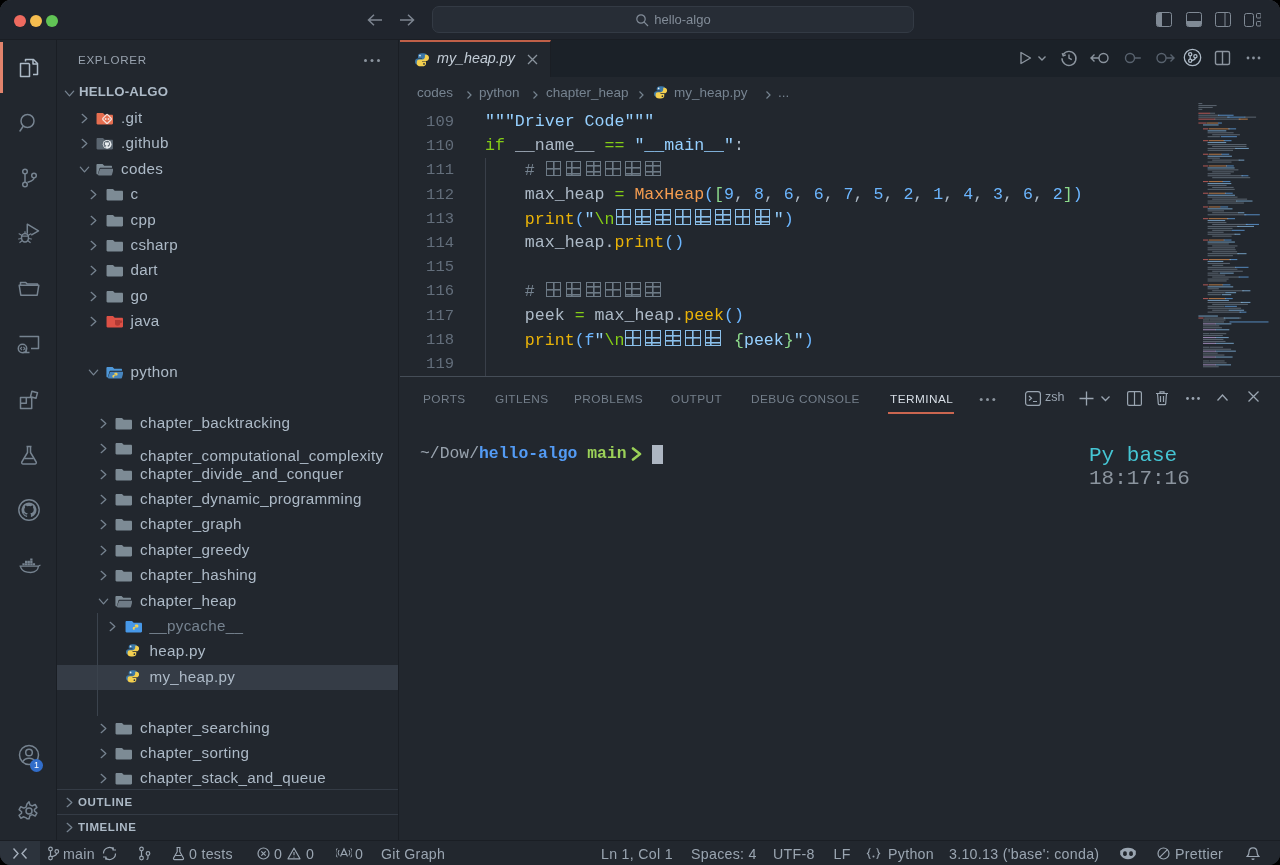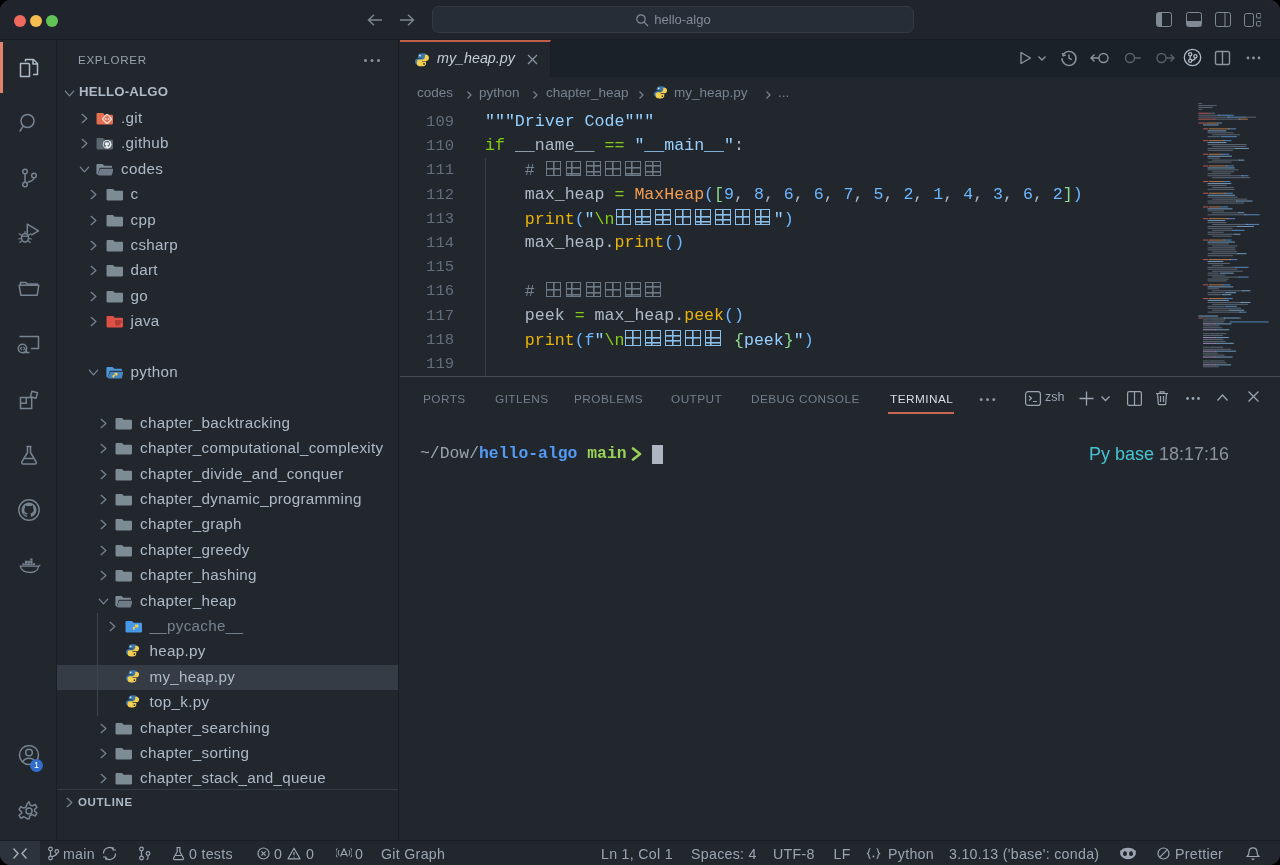--- a/index.html
+++ b/index.html
@@ -319,21 +319,21 @@
       </div>
       <div class="row" style="top:396.1px">
         <svg class="chev" style="left:39.5px" viewBox="0 0 14 14">
           <use href="#chevR"></use>
         </svg>
         <div class="abs" style="left:58.0px;top:0">
           <svg class="ficon" viewBox="0 0 16 15" fill="#7d8b95">
             <use href="#folder"></use>
           </svg>
         </div>
-        <div class="lbl" style="left:83.0px;">chapter_computational_complexity</div>
+        <div class="lbl" style="left:83.0px;margin-top:8px;">chapter_computational_complexity</div>
       </div>
       <div class="row" style="top:421.5px">
         <svg class="chev" style="left:39.5px" viewBox="0 0 14 14">
           <use href="#chevR"></use>
         </svg>
         <div class="abs" style="left:58.0px;top:0">
           <svg class="ficon" viewBox="0 0 16 15" fill="#7d8b95">
             <use href="#folder"></use>
           </svg>
         </div>
@@ -415,28 +415,20 @@
         <div class="lbl" style="left:92.5px;">heap.py</div>
       </div>
       <div class="row" style="top:624.7px;background:#353c46">
         <div class="abs" style="left:67.5px;top:0">
           <svg class="ficon" style="width:15px;height:15px" viewBox="0 0 16 16">
             <use href="#pyico"></use>
           </svg>
         </div>
         <div class="lbl" style="left:92.5px;">my_heap.py</div>
       </div>
-      <div class="row" style="top:650.1px">
-        <div class="abs" style="left:67.5px;top:0">
-          <svg class="ficon" style="width:15px;height:15px" viewBox="0 0 16 16">
-            <use href="#pyico"></use>
-          </svg>
-        </div>
-        <div class="lbl" style="left:92.5px;">top_k.py</div>
-      </div>
       <div class="row" style="top:675.5px">
         <svg class="chev" style="left:39.5px" viewBox="0 0 14 14">
           <use href="#chevR"></use>
         </svg>
         <div class="abs" style="left:58.0px;top:0">
           <svg class="ficon" viewBox="0 0 16 15" fill="#7d8b95">
             <use href="#folder"></use>
           </svg>
         </div>
         <div class="lbl" style="left:83.0px;">chapter_searching</div>
@@ -462,20 +454,26 @@
           </svg>
         </div>
         <div class="lbl" style="left:83.0px;">chapter_stack_and_queue</div>
       </div>
 <div class="abs" style="left:40px;top:573px;width:1px;height:103px;background:#3b434d"></div>
 <div class="sechdr" style="top:749px">
         <svg class="chev" style="left:6px;top:6px" viewBox="0 0 14 14">
           <use href="#chevR"></use>
         </svg>
         <div style="position:absolute;left:21px;top:6px">OUTLINE</div>
+      </div>
+<div class="sechdr" style="top:774px">
+        <svg class="chev" style="left:6px;top:6px" viewBox="0 0 14 14">
+          <use href="#chevR"></use>
+        </svg>
+        <div style="position:absolute;left:21px;top:6px">TIMELINE</div>
       </div>
 </div>
 <div id="editor">
 <div id="tabstrip">
 <div id="tab1">
  <svg class="abs" style="left:14px;top:10px" width="16" height="16" viewBox="0 0 16 16">
             <use href="#pyico"></use>
           </svg>
  <div class="abs" style="left:37px;top:8px;color:#c3cdd7;font-size:14.3px;font-style:italic">my_heap.py</div>
  <svg class="abs" style="left:126px;top:11px" width="13" height="13" viewBox="0 0 13 13" fill="none" stroke="#8b949e" stroke-width="1.3">
@@ -797,21 +795,21 @@
           <path d="M1.5 7.5 6.5 2l5 5.5"></path>
         </svg>
 <svg class="abs" style="left:847px;top:13px" width="13" height="13" viewBox="0 0 13 13" fill="none" stroke="#9aa5b1" stroke-width="1.3">
           <path d="M1.5 1.5l10 10M11.5 1.5l-10 10"></path>
         </svg>
 <div id="term"><span style="color:#9aa4af">~/Dow/</span><span style="color:#539bf5;font-weight:bold">hello-algo</span> <span style="color:#9bd158;font-weight:bold">main</span> </div>
 <svg class="abs" style="left:231px;top:70px" width="11" height="14" viewBox="0 0 11 14" fill="none" stroke="#9bd158" stroke-width="2.6" stroke-linecap="round" stroke-linejoin="round">
           <path d="M2 1.5 9 7l-7 5.5"></path>
         </svg>
 <div class="abs" style="left:252px;top:67.5px;width:11px;height:19px;background:#adb6c2"></div>
-<div class="abs" style="left:689px;top:67px;font-family:Liberation Sans, sans-serif;font-size:18px"><span style="color:#45c5d3">Py base </span><span style="color:#8b949e">18:17:16</span></div>
+<div class="abs" style="left:689px;top:67px;font-family:Liberation Mono, monospace;font-size:21px"><span style="color:#45c5d3">Py base </span><span style="color:#8b949e">18:17:16</span></div>
 </div>
 </div>
 <div id="statusbar">
 <div class="abs" style="left:0;top:0;width:40px;height:24px;background:#2c333c"></div>
 <svg class="sic" style="left:12px;top:6px" width="16" height="13" viewBox="0 0 16 13" fill="none" stroke="#a5afbb" stroke-width="1.4">
         <path d="M1.5 1.5 6 6.5 1.5 11.5M14.5 1.5 10 6.5l4.5 5"></path>
       </svg>
 <svg class="sic" style="left:47px;top:5px" width="13" height="15" viewBox="0 0 13 15" fill="none" stroke="#9aa5b1" stroke-width="1.2">
         <circle cx="3.5" cy="3" r="1.8"></circle>
         <circle cx="3.5" cy="12" r="1.8"></circle>

